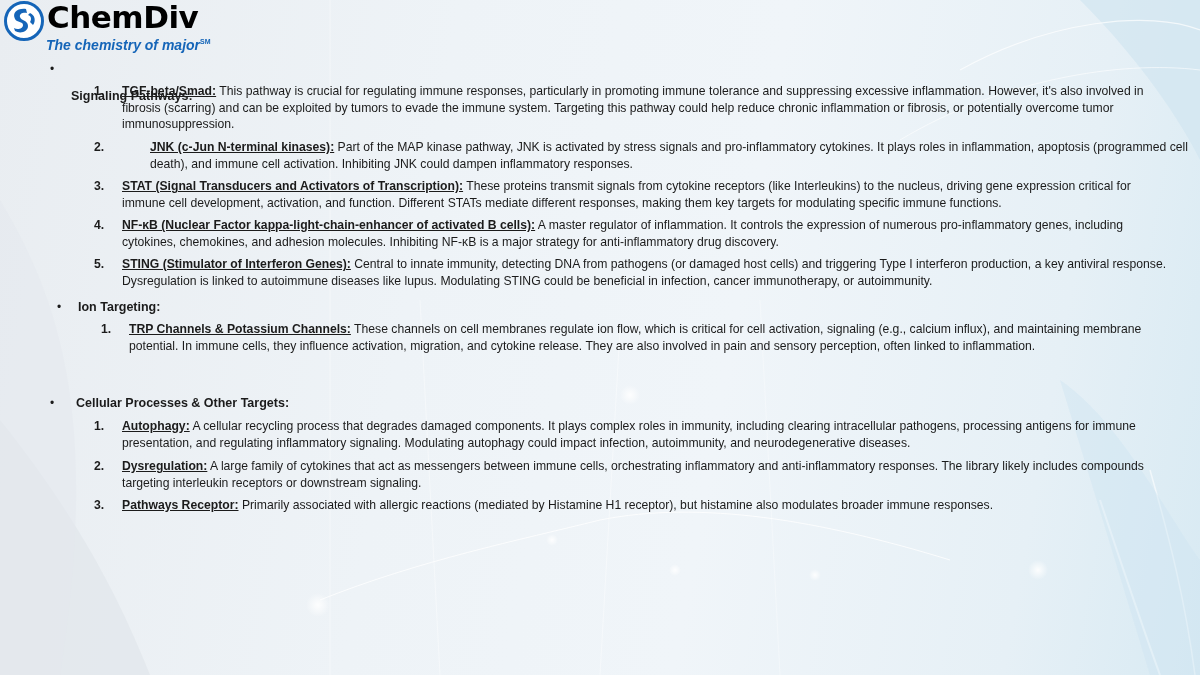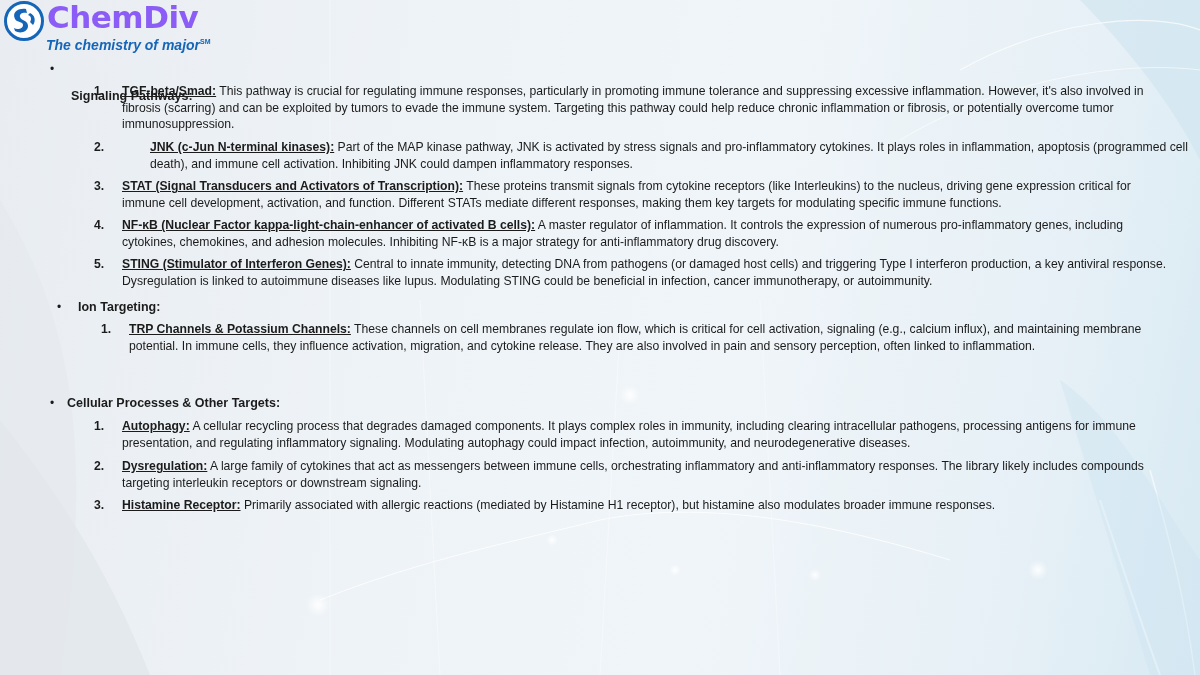--- a/index.html
+++ b/index.html
@@ -10,21 +10,21 @@
       background: linear-gradient(100deg, #e9edf1 0%, #eef3f7 35%, #f0f5f9 60%, #e6f0f6 85%, #d8eaf3 100%);
     }
     .bg-layer { position: absolute; inset: 0; pointer-events: none; }
     .logo {
       position: absolute; left: 2px; top: 0px; width: 210px; height: 56px;
     }
     .logo-mark { position: absolute; left: 2px; top: 1px; width: 40px; height: 40px; }
     .logo-word {
       position: absolute; left: 45px; top: -1px;
       font-family: "DejaVu Sans", sans-serif; font-weight: bold;
-      font-size: 31px; color: #8b5cf6; letter-spacing: -0.5px;
+      font-size: 31px; color: #000000; letter-spacing: -0.5px;
     }
     .logo-tag {
       position: absolute; left: 44px; top: 37px;
       font-family: "Liberation Sans", sans-serif; font-weight: bold; font-style: italic;
       font-size: 14px; color: #1565b8; white-space: nowrap;
     }
     .logo-tag sup { font-size: 7px; font-style: normal; }
 
     .content { position: absolute; left: 0; top: 0; width: 1200px; }
     .sec-head {
@@ -114,31 +114,31 @@
     <span class="sec-head" style="left:78px; top:300px;">Ion Targeting:</span>
 
     <div class="item" style="left:101px; top:321px; width:1080px;">
       <span class="num">1.</span>
       <div class="body" style="left:28px; width:1045px;"><span class="term">TRP Channels &amp; Potassium Channels:</span><span> These channels on cell membranes regulate ion flow, which is critical for cell activation, signaling (e.g., calcium influx), and maintaining membrane potential. In immune cells, they influence activation, migration, and cytokine release. They are also involved in pain and sensory perception, often linked to inflammation.</span></div>
     </div>
   </div>
 
   <div>
     <span class="bullet" style="left:50px; top:396px;">•</span>
-    <span class="sec-head" style="left:67px; top:396px;">Cellular Processes &amp; Other Targets:</span>
+    <span class="sec-head" style="left:76px; top:396px;">Cellular Processes &amp; Other Targets:</span>
 
     <div class="item" style="left:94px; top:418px; width:1080px;">
       <span class="num">1.</span>
       <div class="body" style="left:28px; width:1050px;"><span class="term">Autophagy:</span><span> A cellular recycling process that degrades damaged components. It plays complex roles in immunity, including clearing intracellular pathogens, processing antigens for immune presentation, and regulating inflammatory signaling. Modulating autophagy could impact infection, autoimmunity, and neurodegenerative diseases.</span></div>
     </div>
 
     <div class="item" style="left:94px; top:458px; width:1080px;">
       <span class="num">2.</span>
       <div class="body" style="left:28px; width:1050px;"><span class="term">Dysregulation:</span><span> A large family of cytokines that act as messengers between immune cells, orchestrating inflammatory and anti-inflammatory responses. The library likely includes compounds targeting interleukin receptors or downstream signaling.</span></div>
     </div>
 
     <div class="item" style="left:94px; top:497px; width:1080px;">
       <span class="num">3.</span>
-      <div class="body" style="left:28px; width:1050px;"><span class="term">Histamine Receptor:</span><span> Primarily associated with allergic reactions (mediated by Histamine H1 receptor), but histamine also modulates broader immune responses.</span></div>
+      <div class="body" style="left:28px; width:1050px;"><span class="term">Pathways Receptor:</span><span> Primarily associated with allergic reactions (mediated by Histamine H1 receptor), but histamine also modulates broader immune responses.</span></div>
     </div>
   </div>
 
 </div>
 
 </body></html>

